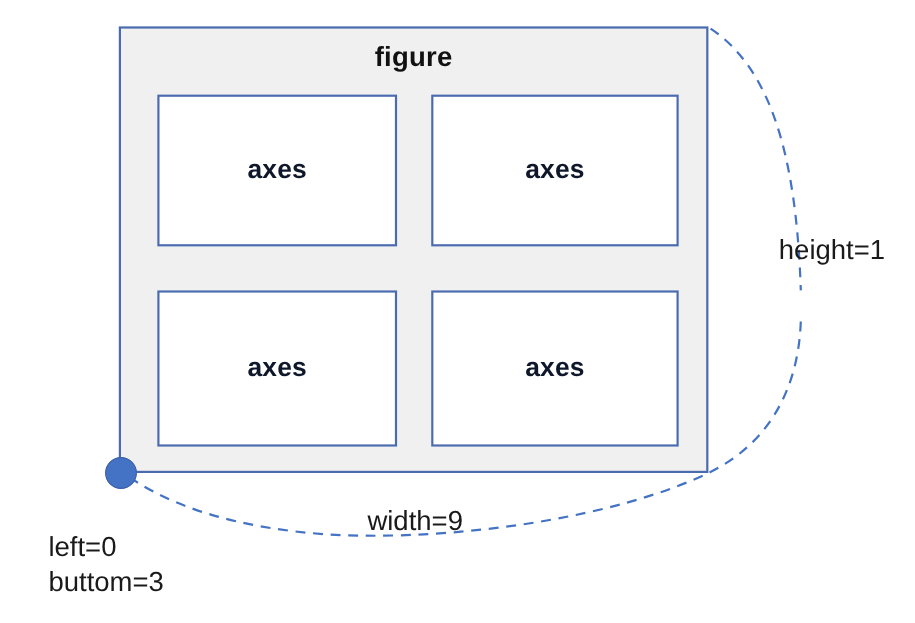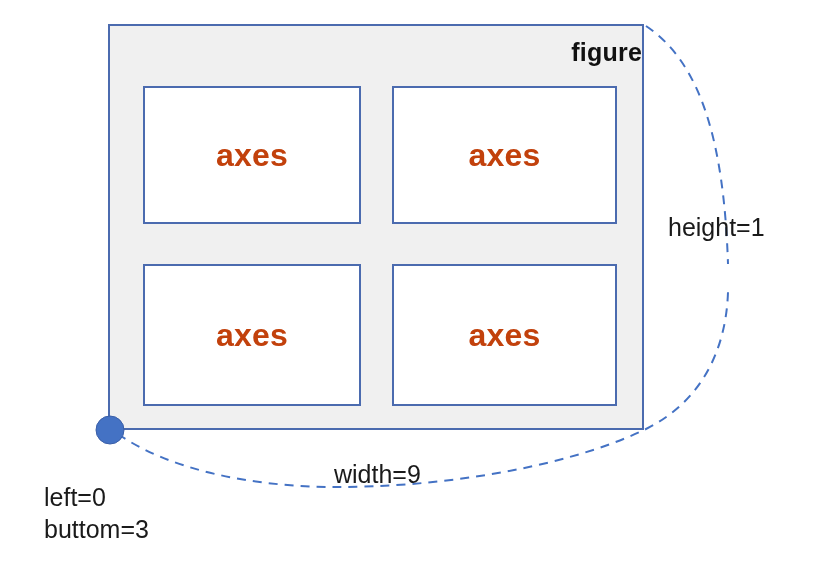--- a/index.html
+++ b/index.html
@@ -40,21 +40,21 @@
     background: #F0F0F0;
     border: 2px solid #4B6BAF;
     box-sizing: border-box;
   }
 
   #figure-title {
     position: absolute;
     left: 0;
     top: 12px;
     width: 100%;
-    text-align: right;
+    text-align: center;
     font-size: 25px;
     font-weight: bold;
     color: #111111;
     letter-spacing: 0.2px;
   }
 
   
   #axes-grid {
     position: absolute;
     left: 33px;
@@ -71,37 +71,37 @@
   .axes-box {
     background: #ffffff;
     border: 2px solid #4B6BAF;
     box-sizing: border-box;
     display: flex;
     align-items: center;
     justify-content: center;
   }
 
   .axes-label {
-    font-size: 32px;
+    font-size: 24px;
     font-weight: bold;
-    color: #c2410c;
+    color: #0f172a;
     letter-spacing: 0.2px;
   }
 
   
   .annotation {
     position: absolute;
     font-size: 25px;
     color: #1a1a1a;
     white-space: nowrap;
     font-weight: normal;
   }
 
   #label-height {
-    left: 668px;
+    left: 708px;
     top: 213px;
   }
 
   #label-width {
     left: 334px;
     top: 460px;
   }
 
   #label-origin {
     left: 44px;

